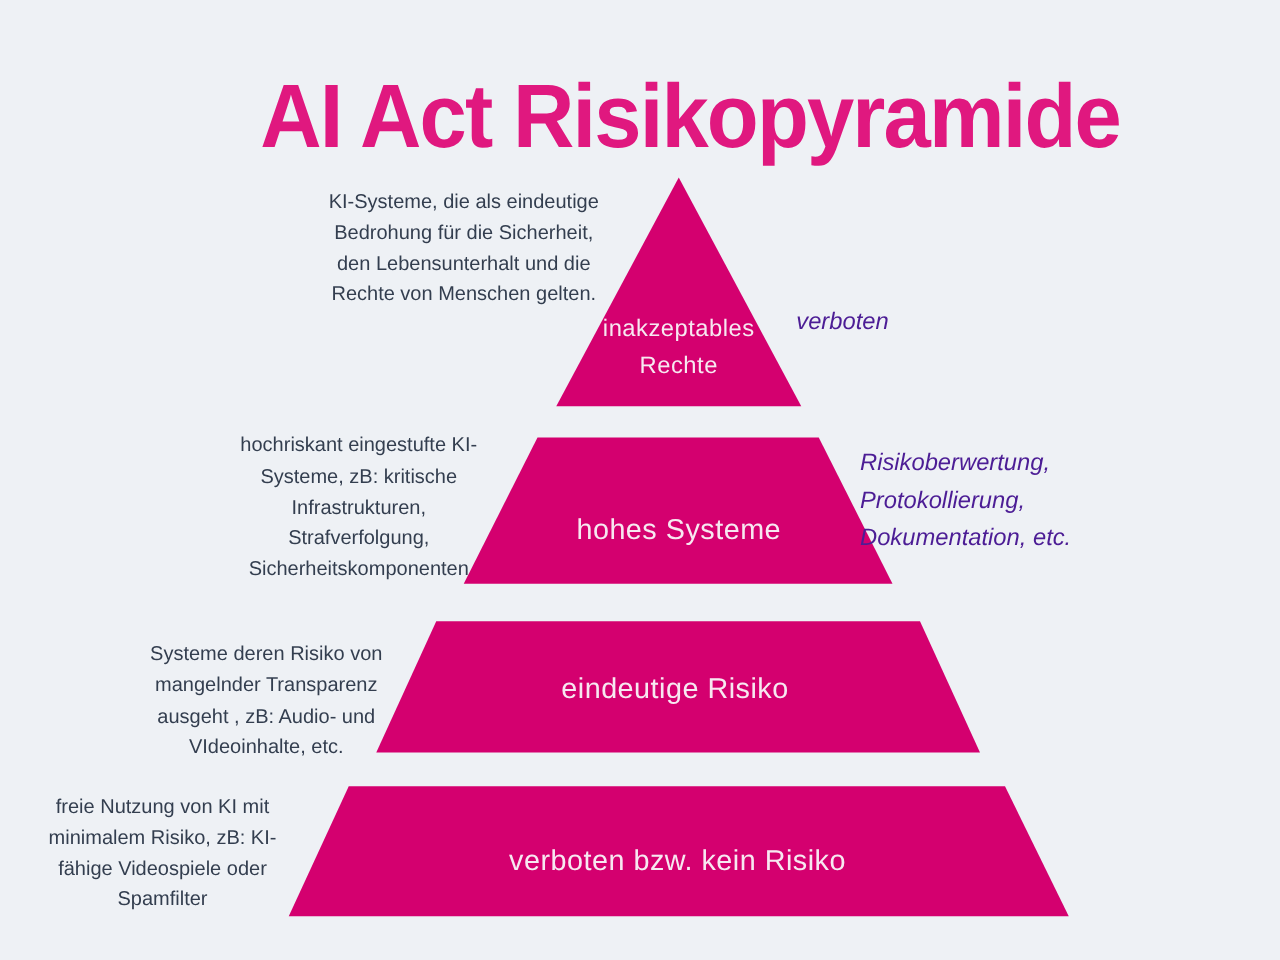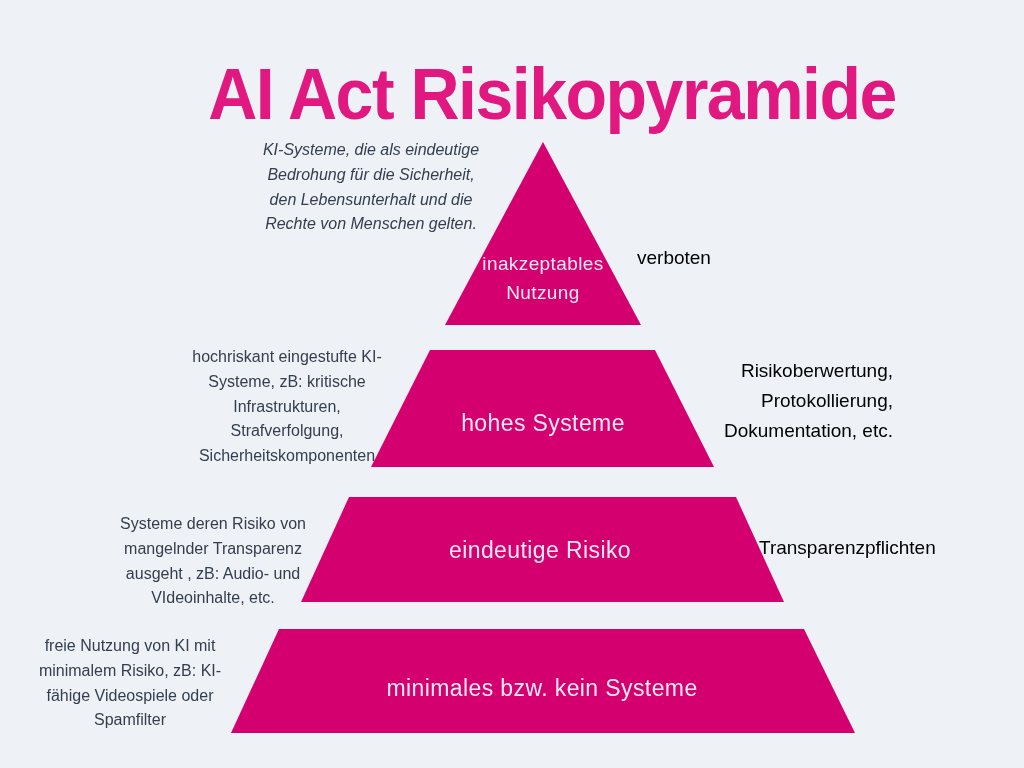--- a/index.html
+++ b/index.html
@@ -32,64 +32,64 @@
     position: absolute;
     font-size: 16px;
     line-height: 1.55;
     text-align: center;
     color: #333E4F;
   }
   .note-right {
     position: absolute;
     font-size: 19px;
     line-height: 1.58;
-    color: #000000;
+    color: #4c1d95;
+    font-style: italic;
   }
   .level-label {
     position: absolute;
     text-align: center;
     color: #F7E8F1;
     font-weight: 400;
     letter-spacing: 0.4px;
   }
   #label-1 { left: 458px; top: 250px; width: 170px; font-size: 19px; line-height: 1.5; }
   #label-2 { left: 433px; top: 410px; width: 220px; font-size: 23px; }
   #label-3 { left: 415px; top: 537px; width: 250px; font-size: 23px; white-space: nowrap; text-align: center; }
   #label-4 { left: 367px; top: 675px; width: 350px; font-size: 23px; white-space: nowrap; text-align: center; }
 
-  #note-left-1 { left: 261px; top: 138px; width: 220px; font-style: italic; }
+  #note-left-1 { left: 261px; top: 150px; width: 220px; }
   #note-left-2 { left: 177px; top: 345px; width: 220px; }
   #note-left-3 { left: 103px; top: 512px; width: 220px; }
   #note-left-4 { left: 20px;  top: 634px; width: 220px; }
 
   #note-right-1 { left: 637px; top: 243px; }
-  #note-right-2 { left: 688px; top: 356px; width: 205px; text-align: right; }
+  #note-right-2 { left: 688px; top: 356px; width: 205px; text-align: left; }
   #note-right-3 { left: 759px; top: 533px; white-space: nowrap; }
 </style>
 </head>
 <body>
 
 <div class="stage">
 
   <div class="title">AI Act Risikopyramide</div>
 
   <svg class="pyramid" viewBox="0 0 1024 768">
     <polygon points="543,142 641,325 445,325" fill="#D4006F"></polygon>
     <polygon points="430,350 655,350 714,467 371,467" fill="#D4006F"></polygon>
     <polygon points="349,497 736,497 784,602 301,602" fill="#D4006F"></polygon>
     <polygon points="279,629 804,629 855,733 231,733" fill="#D4006F"></polygon>
   </svg>
 
-  <div class="level-label" id="label-1">inakzeptables Nutzung</div>
+  <div class="level-label" id="label-1">inakzeptables Rechte</div>
   <div class="level-label" id="label-2">hohes Systeme</div>
   <div class="level-label" id="label-3">eindeutige Risiko</div>
-  <div class="level-label" id="label-4">minimales bzw. kein Systeme</div>
+  <div class="level-label" id="label-4">verboten bzw. kein Risiko</div>
 
   <div class="note" id="note-left-1">KI-Systeme, die als eindeutige Bedrohung für die Sicherheit, den Lebensunterhalt und die Rechte von Menschen gelten.</div>
   <div class="note" id="note-left-2">hochriskant eingestufte KI-Systeme, zB: kritische Infrastrukturen, Strafverfolgung, Sicherheitskomponenten</div>
   <div class="note" id="note-left-4">freie Nutzung von KI mit minimalem Risiko, zB: KI-fähige Videospiele oder Spamfilter</div>
   <div class="note" id="note-left-3">Systeme deren Risiko von mangelnder Transparenz ausgeht , zB: Audio- und VIdeoinhalte, etc.</div>
 
   <div class="note-right" id="note-right-1">verboten</div>
   <div class="note-right" id="note-right-2">Risikoberwertung, Protokollierung, Dokumentation, etc.</div>
-  <div class="note-right" id="note-right-3">Transparenzpflichten</div>
 
 </div>
 
 </body></html>

